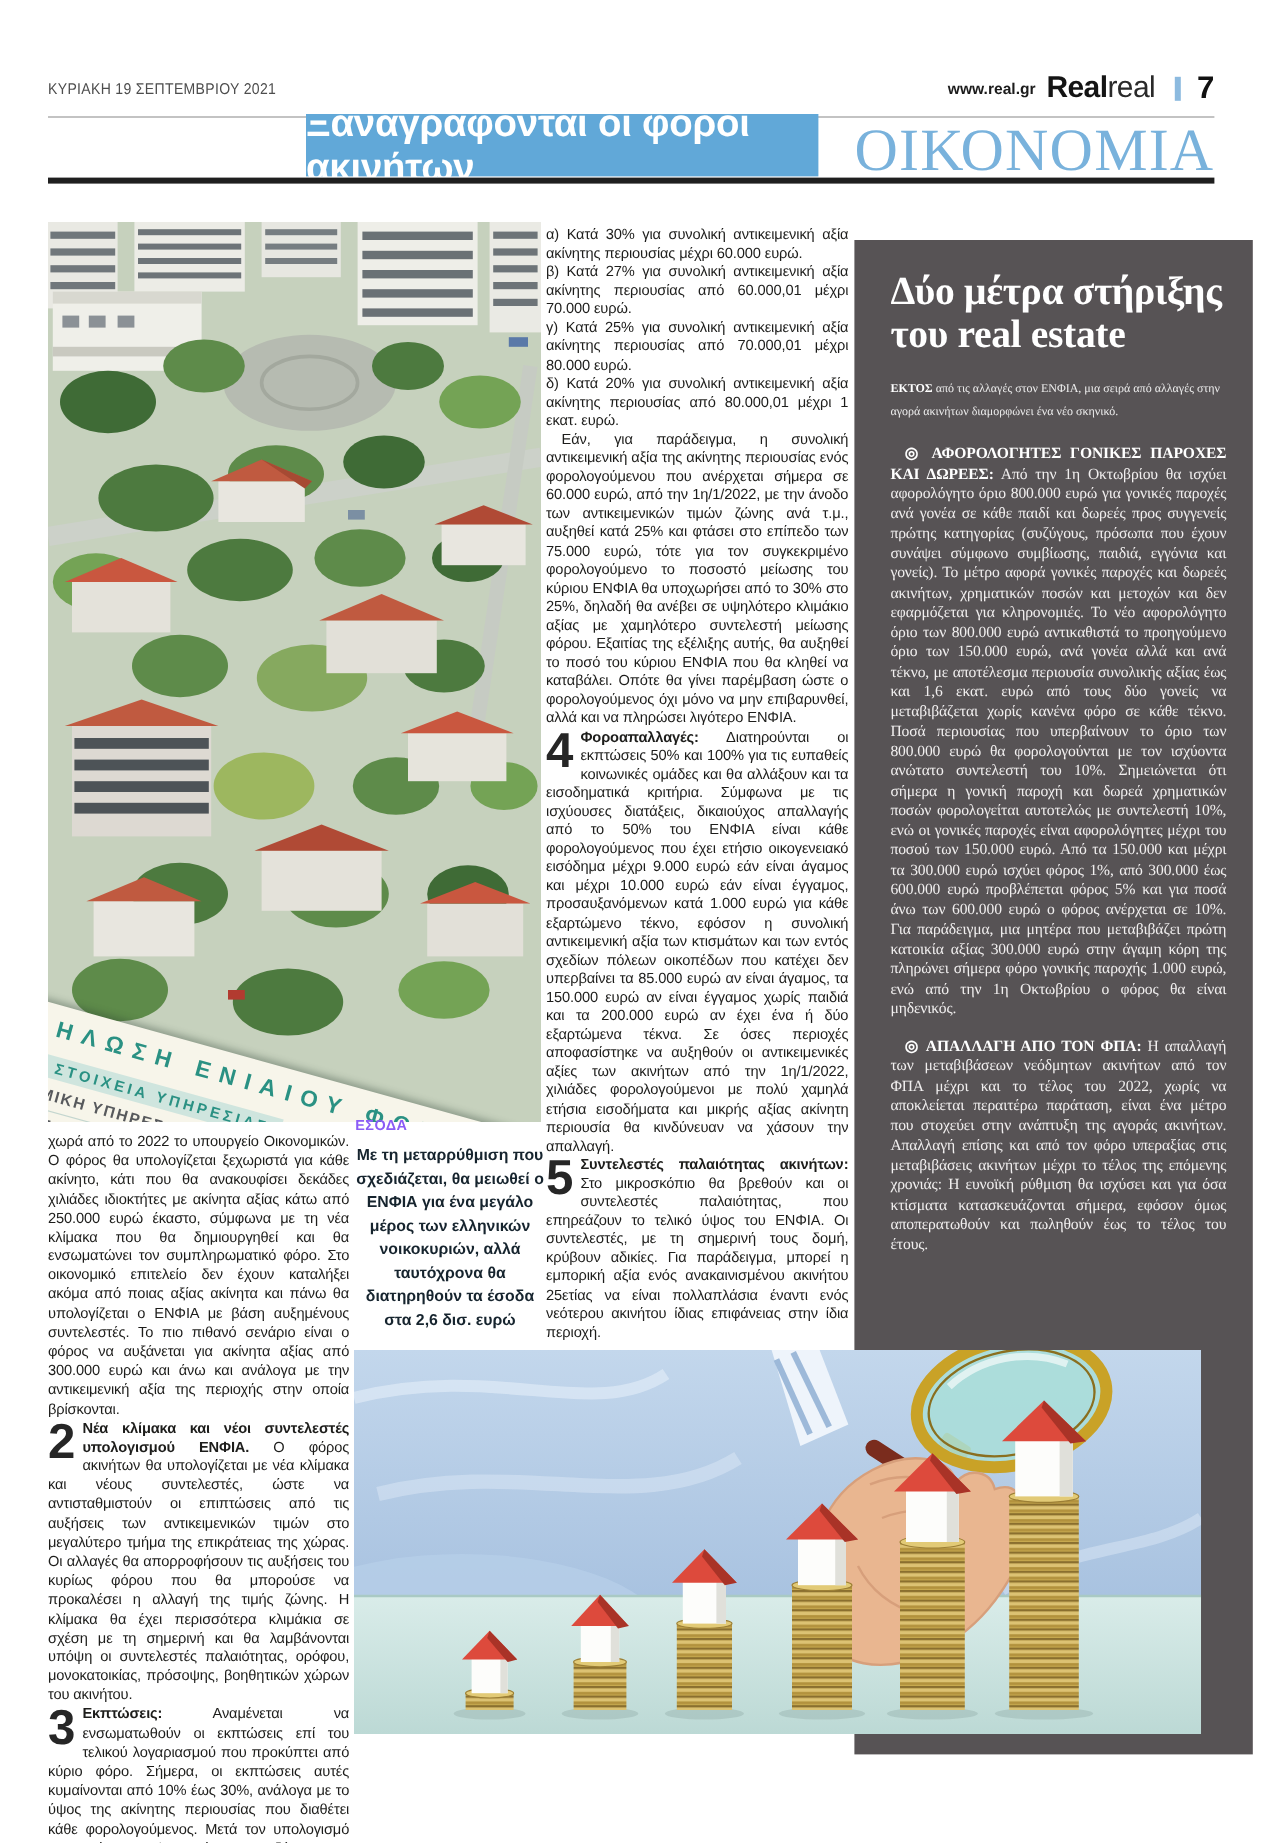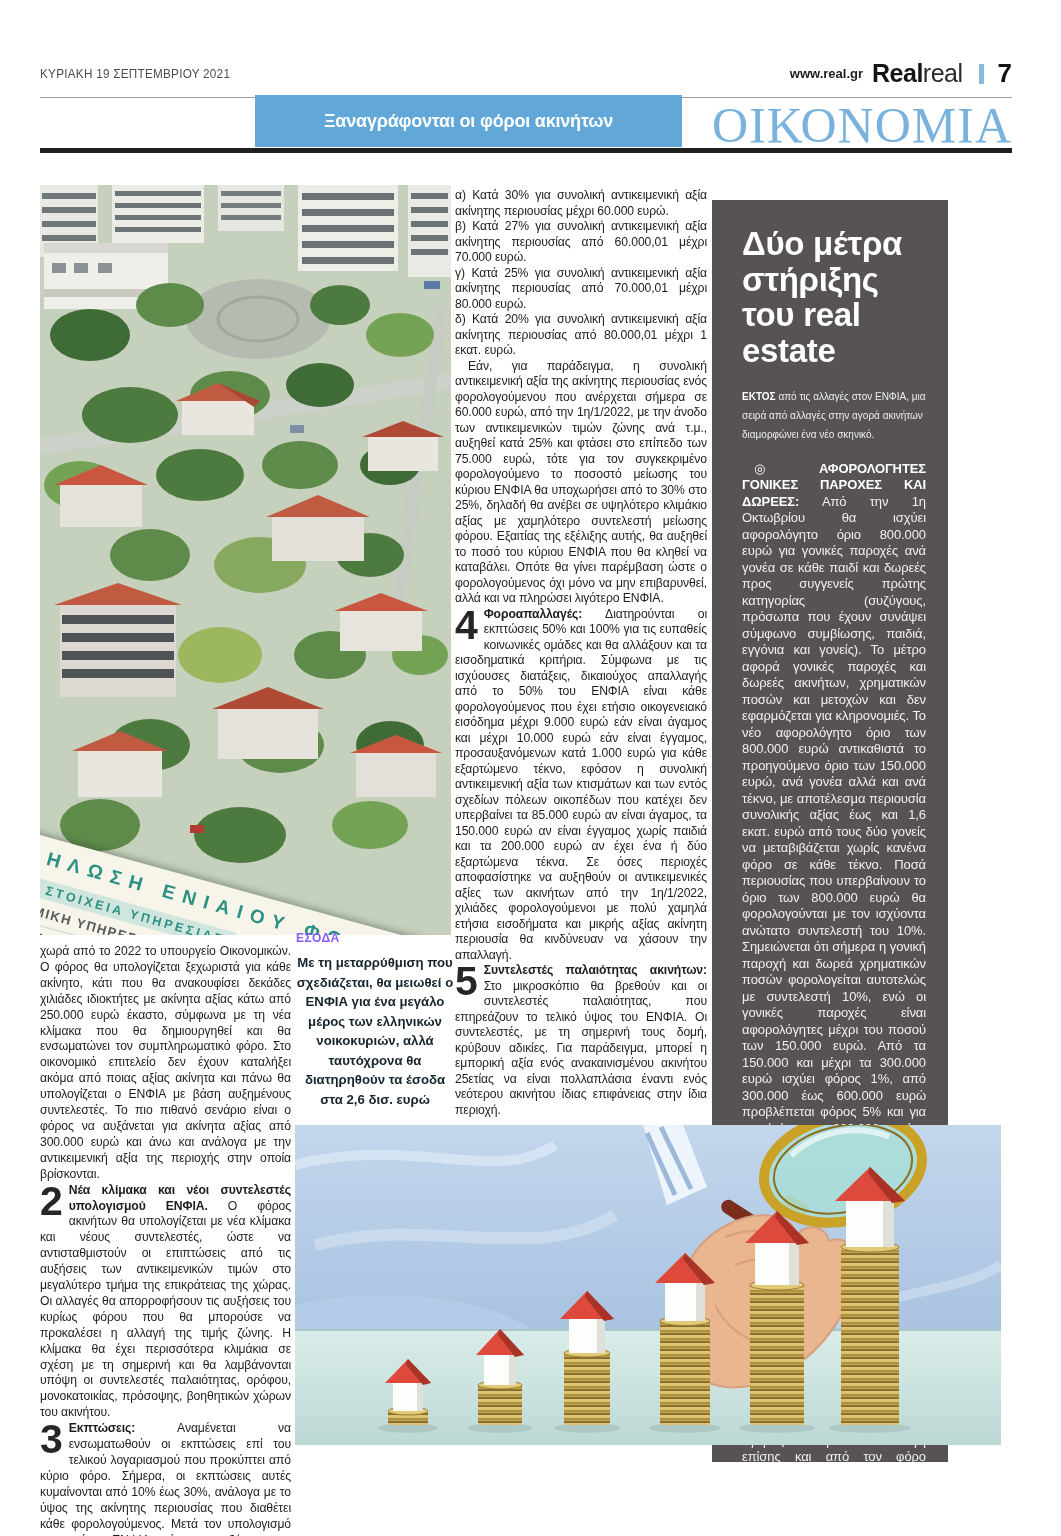--- a/index.html
+++ b/index.html
@@ -10,21 +10,21 @@
         transform:scaleX(.9);transform-origin:left center;white-space:nowrap;}
   .masthead{position:absolute;right:49px;top:58px;display:flex;align-items:center;white-space:nowrap;}
   .site{font-size:13px;font-weight:bold;color:#1c1c1c;margin-right:9px;}
   .brand-bold{font-size:25px;font-weight:800;color:#141414;letter-spacing:-.5px;}
   .brand-light{font-size:25px;font-weight:400;color:#2a2a2a;letter-spacing:-.5px;}
   .page-bar{display:inline-block;width:5px;height:20px;background:#8cbadf;margin:0 14px 0 16px;align-self:center;}
   .pagenum{font-size:26px;font-weight:bold;color:#111;}
   .hair-rule{position:absolute;left:40px;top:97px;width:972px;height:1px;background:#9c9c9c;}
   .banner{position:absolute;left:255px;top:95px;width:427px;height:52px;background:#61a8d8;
           display:flex;align-items:center;justify-content:center;}
-  .banner span{color:#fff;font-weight:bold;font-size:18px;letter-spacing:-.2px;}
+  .banner span{color:#fff;font-weight:bold;font-size:32px;letter-spacing:-.2px;}
   .section{position:absolute;right:49px;top:100px;font-family:"Liberation Serif","DejaVu Serif",serif;
            font-size:50px;color:#79b2dc;letter-spacing:1px;line-height:1;}
   .black-rule{position:absolute;left:40px;top:148px;width:972px;height:5px;background:#1f1f1f;}
   
   .bodycol{position:absolute;text-align:justify;font-size:12.2px;line-height:15.9px;
            letter-spacing:-.1px;color:#1d1d1b;}
   .bodycol p{margin:0;}
   .col-left{left:40px;top:944px;width:251px;}
   .col-mid{left:455px;top:188px;width:252px;line-height:15.5px;}
   .indented{text-indent:13px;}
@@ -39,22 +39,22 @@
   .photo1 svg{display:block;}
   .taxform{position:absolute;left:-14px;top:646px;width:580px;height:320px;background:#f7f5ea;
            transform:rotate(15.5deg);transform-origin:0 0;box-shadow:0 -3px 6px rgba(40,60,50,.35);
            padding:10px 0 0 6px;box-sizing:border-box;white-space:nowrap;}
   .tf-title{color:#2a9183;font-weight:bold;font-size:19px;letter-spacing:8px;margin:0 0 8px 0;}
   .tf-band{display:inline-block;background:#cfe5de;color:#2a9183;font-weight:bold;font-size:12.5px;
            letter-spacing:3px;padding:3px 10px 2px 4px;margin:2px 0;}
   .tf-row{font-size:13px;font-weight:600;color:#57595c;letter-spacing:1.6px;line-height:24px;
           border-bottom:1px solid #c4d6cf;}
   
-  .sidebar{position:absolute;left:712px;top:200px;width:236px;height:1262px;background:#575355;
-           color:#f1efef;box-sizing:border-box;padding:26px 22px 0 30px;overflow:hidden;z-index:1;}
+  .sidebar{position:absolute;left:712px;top:200px;width:332px;height:1262px;background:#575355;
+           color:#f1efef;box-sizing:border-box;padding:26px 22px 0 30px;overflow:hidden;z-index:1;font-family:Liberation Serif, serif;}
   .sb-title{color:#fff;font-weight:bold;font-size:33px;line-height:1.08;letter-spacing:-.3px;margin:0 0 18px 0;}
   .sb-intro{font-size:10px;line-height:19px;margin:0 0 17px 0;color:#ececec;}
   .sb-intro b{color:#fff;}
   .sb-item{font-size:13px;line-height:16.5px;letter-spacing:-.1px;text-align:justify;
            text-indent:12px;margin:0 0 15px 0;}
   .sb-item b{color:#fff;}
   
   .photo2{position:absolute;left:295px;top:1125px;width:706px;height:320px;overflow:hidden;z-index:2;}
 </style>
 </head>

